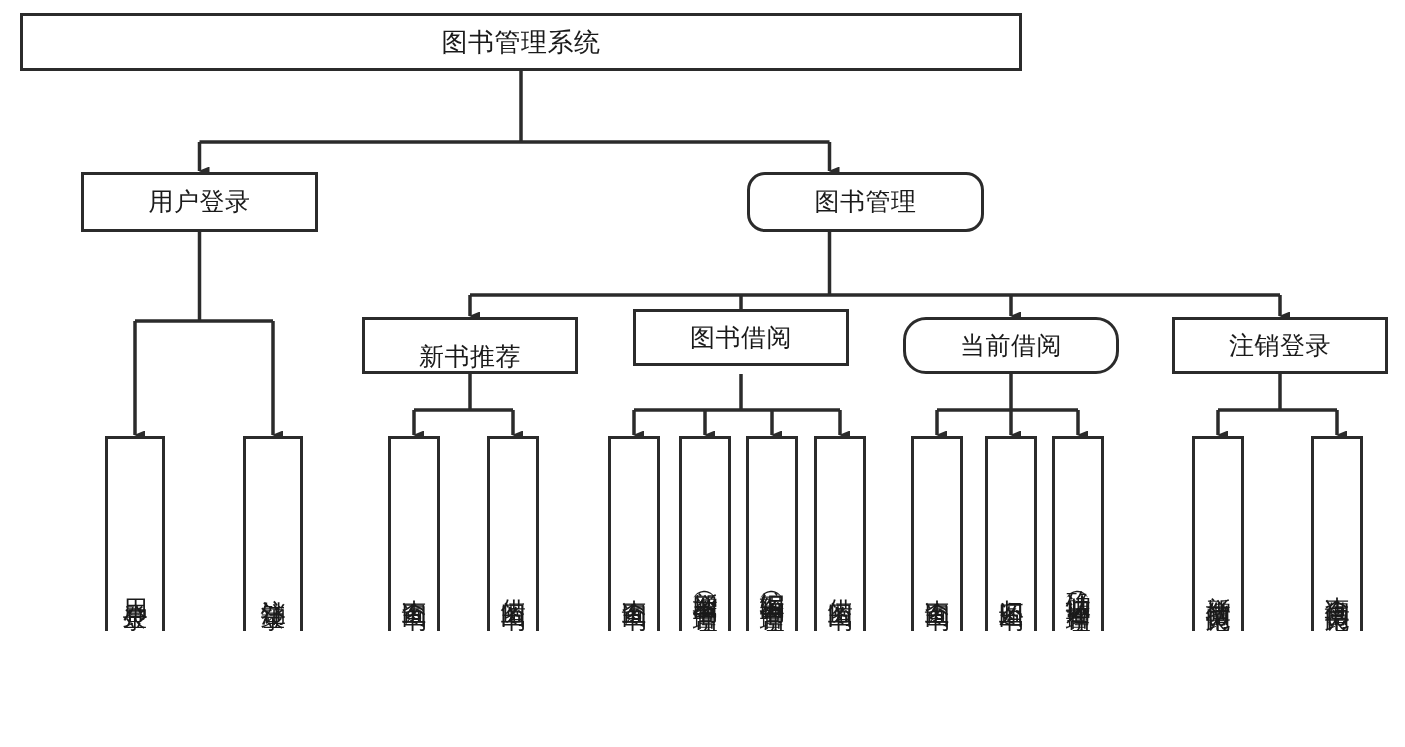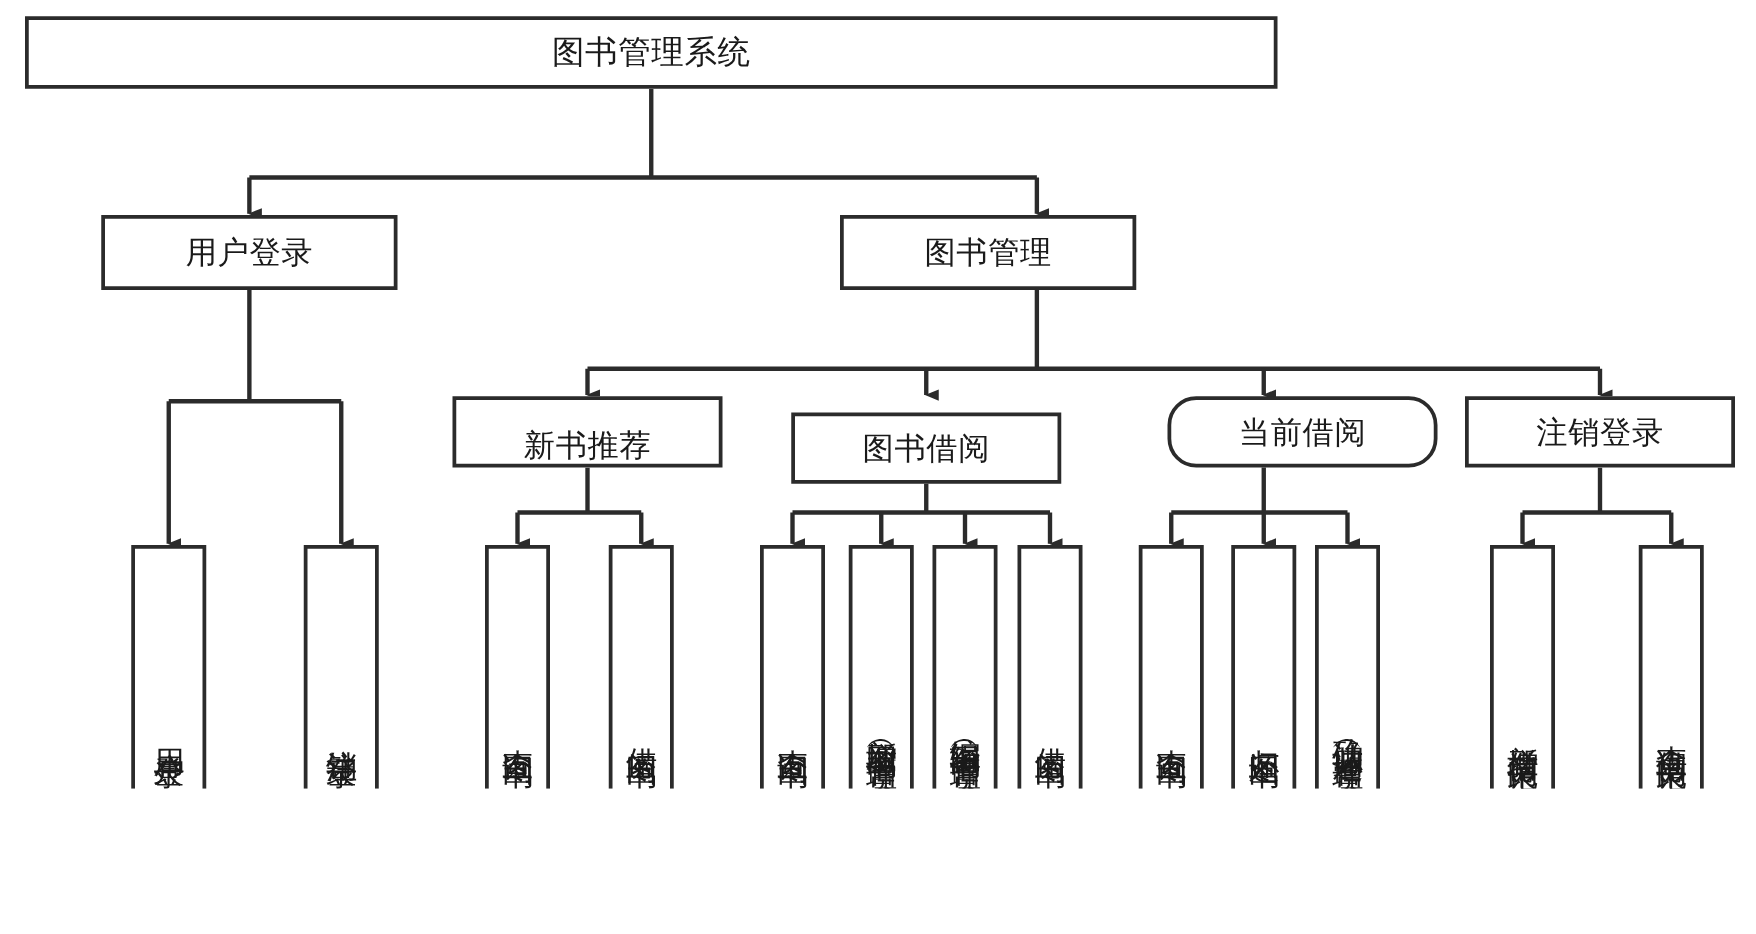--- a/index.html
+++ b/index.html
@@ -115,30 +115,30 @@
       </g>
   </svg>
 
   <div id="nodes-layer">
       <div class="node horizontal root" style="left: 20px; top: 13px; width: 1002px; height: 58px;">
         <span class="node-label">图书管理系统</span>
       </div>
       <div class="node horizontal" style="left: 81px; top: 172px; width: 237px; height: 60px;">
         <span class="node-label">用户登录</span>
       </div>
-      <div class="node horizontal" style="left: 672px; top: 172px; width: 237px; height: 60px;">
+      <div class="node horizontal" style="left: 747px; top: 172px; width: 237px; height: 60px; border-radius: 18px;">
         <span class="node-label">图书管理</span>
       </div>
       <div class="node horizontal" style="left: 362px; top: 317px; width: 216px; height: 57px; align-items: flex-end;">
         <span class="node-label">新书推荐</span>
       </div>
-      <div class="node horizontal" style="left: 633px; top: 330px; width: 216px; height: 57px; text-align: right;">
+      <div class="node horizontal" style="left: 633px; top: 309px; width: 216px; height: 57px; text-align: right;">
         <span class="node-label">图书借阅</span>
       </div>
-      <div class="node horizontal" style="left: 934px; top: 317px; width: 216px; height: 57px; border-radius: 23px;">
+      <div class="node horizontal" style="left: 903px; top: 317px; width: 216px; height: 57px; border-radius: 23px;">
         <span class="node-label">当前借阅</span>
       </div>
       <div class="node horizontal" style="left: 1172px; top: 317px; width: 216px; height: 57px;">
         <span class="node-label">注销登录</span>
       </div>
       <div class="node vertical" style="left: 105px; top: 436px; width: 60px; height: 297px;">
         <span class="node-label">用户登录</span>
       </div>
       <div class="node vertical" style="left: 243px; top: 436px; width: 60px; height: 297px;">
         <span class="node-label">注销登录</span>

